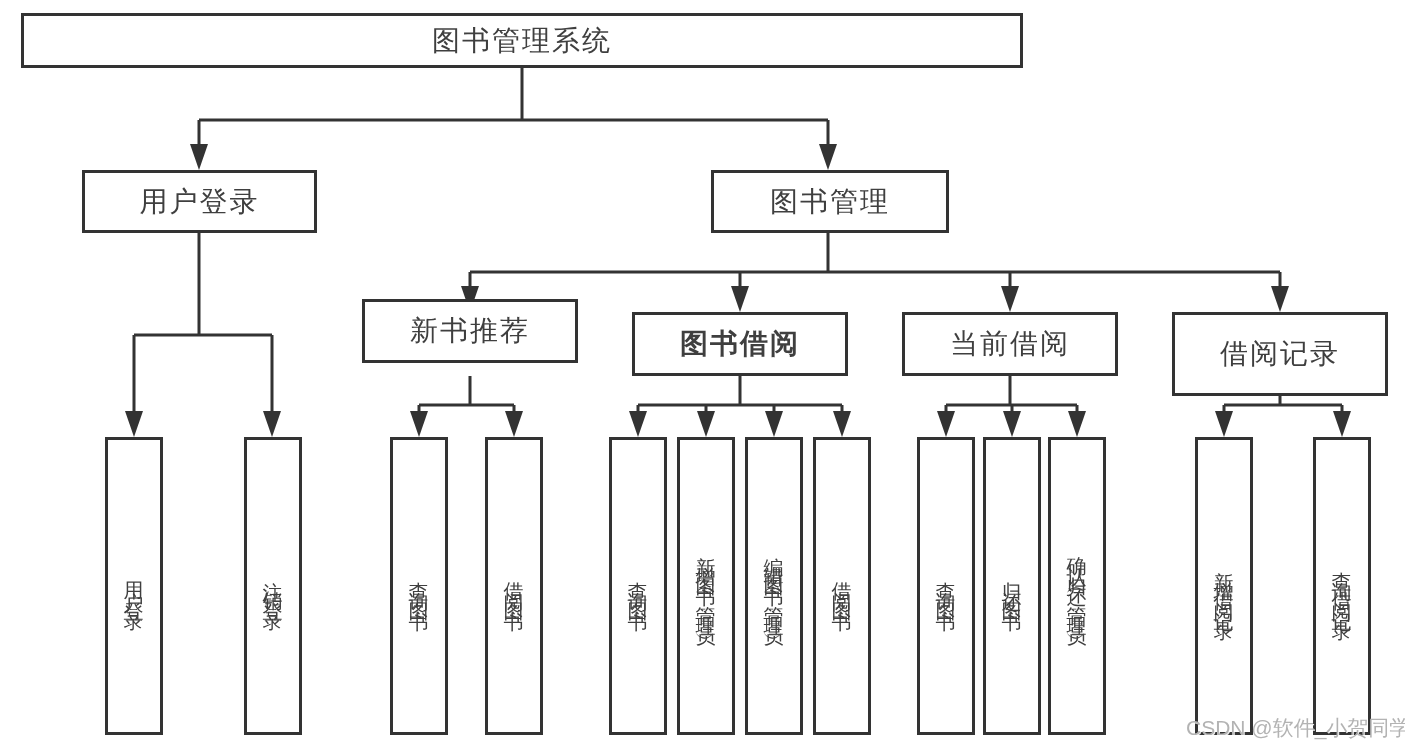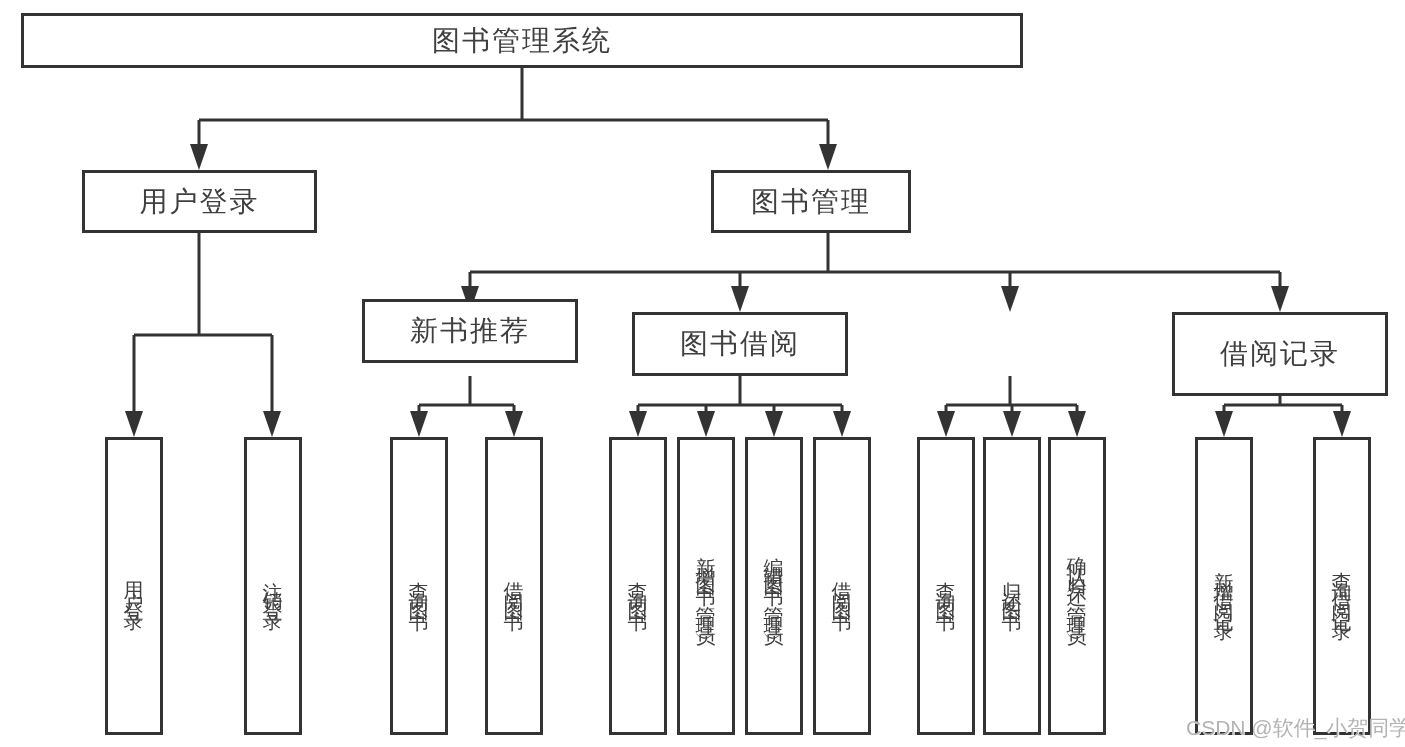--- a/index.html
+++ b/index.html
@@ -103,29 +103,32 @@
     </g>
   </svg>
 
   <div class="box h" style="left:21px; top:13px; width:1002px; height:55px;">
     <span>图书管理系统</span>
   </div>
 
   <div class="box h" style="left:82px; top:170px; width:235px; height:63px;">
     <span>用户登录</span>
   </div>
-  <div class="box h" style="left:711px; top:170px; width:200px; height:63px;">
+  <div class="box h" style="left:711px; top:170px; width:238px; height:63px;">
     <span>图书管理</span>
   </div>
 
   <div class="box h" style="left:362px; top:299px; width:216px; height:64px;">
     <span>新书推荐</span>
   </div>
-  <div class="box h" style="left:632px; top:312px; width:216px; height:64px;">
+  <div class="box h" style="left:632px; top:312px; width:216px; height:64px;font-weight:bold;">
     <span>图书借阅</span>
+  </div>
+  <div class="box h" style="left:902px; top:312px; width:216px; height:64px;">
+    <span>当前借阅</span>
   </div>
   <div class="box h" style="left:1172px; top:312px; width:216px; height:84px;">
     <span>借阅记录</span>
   </div>
 
   <div class="box leaf" style="left:105px;">
     <span>用户登录</span>
   </div>
   <div class="box leaf" style="left:244px;">
     <span>注销登录</span>

